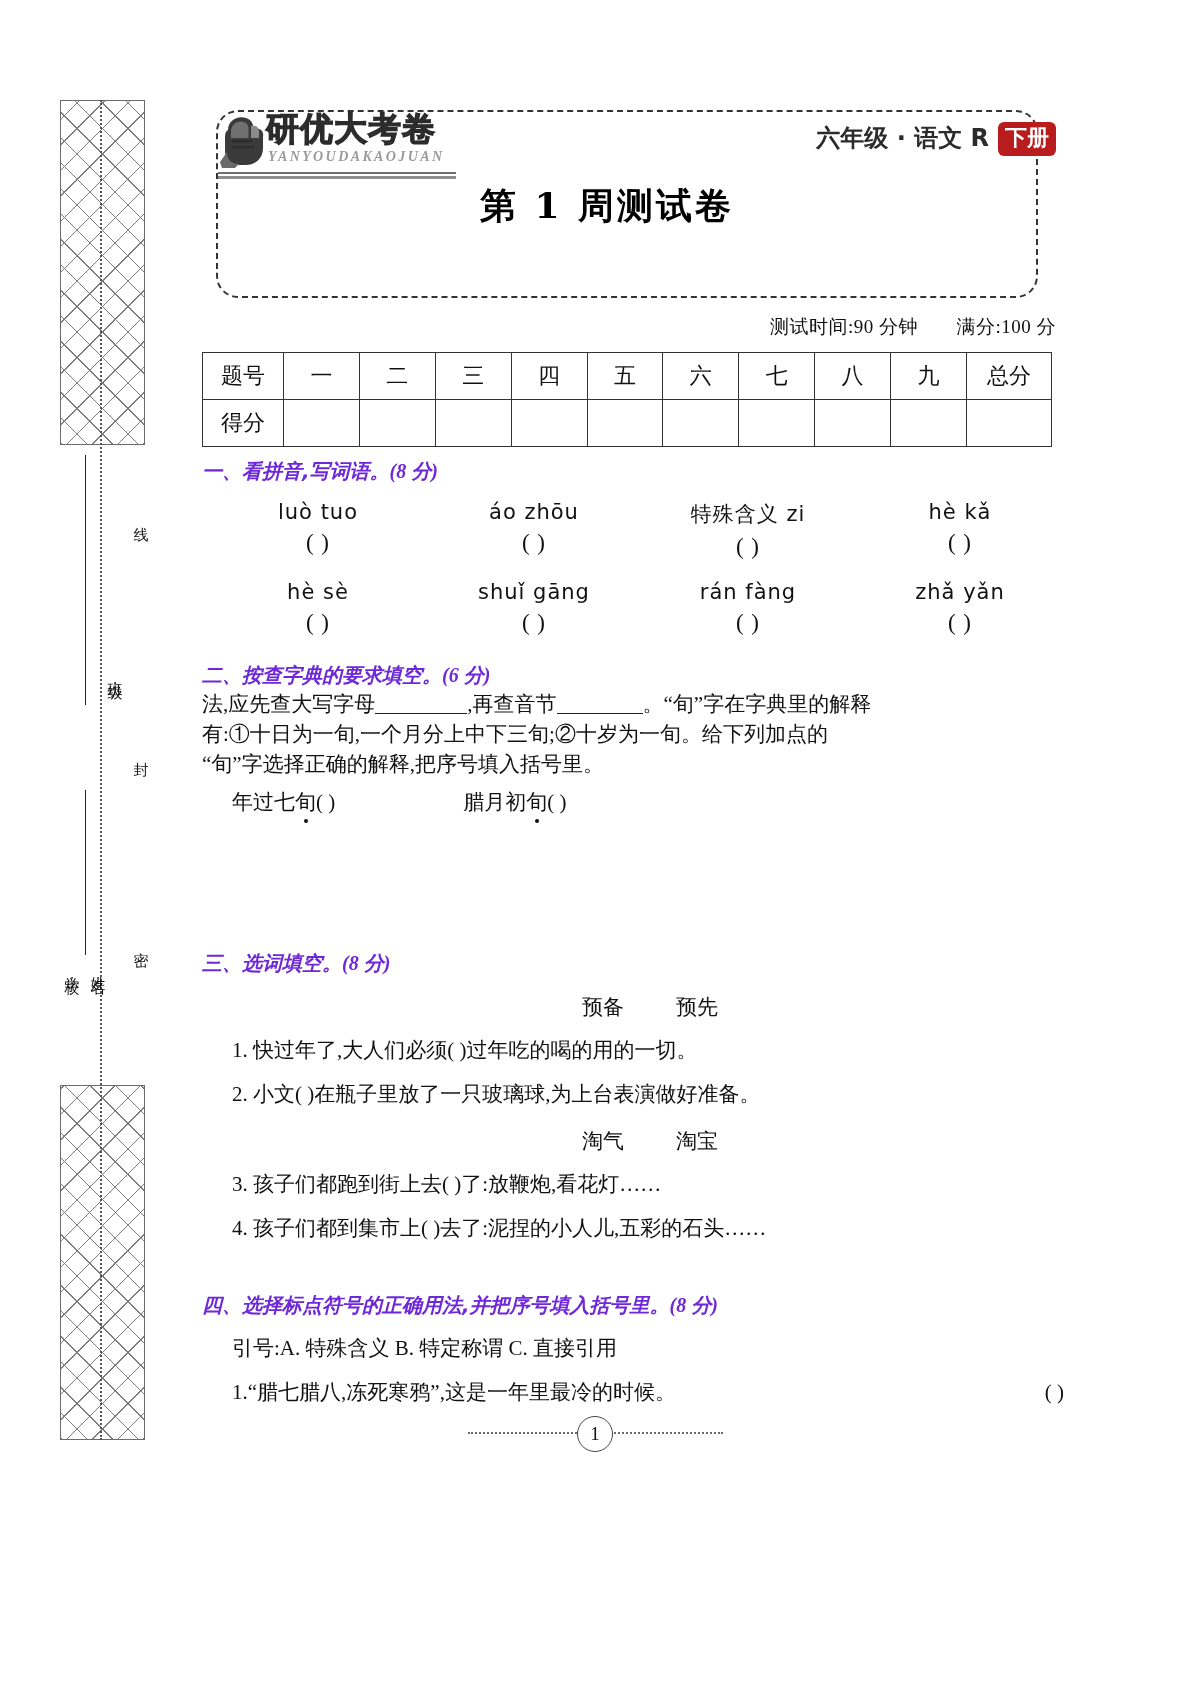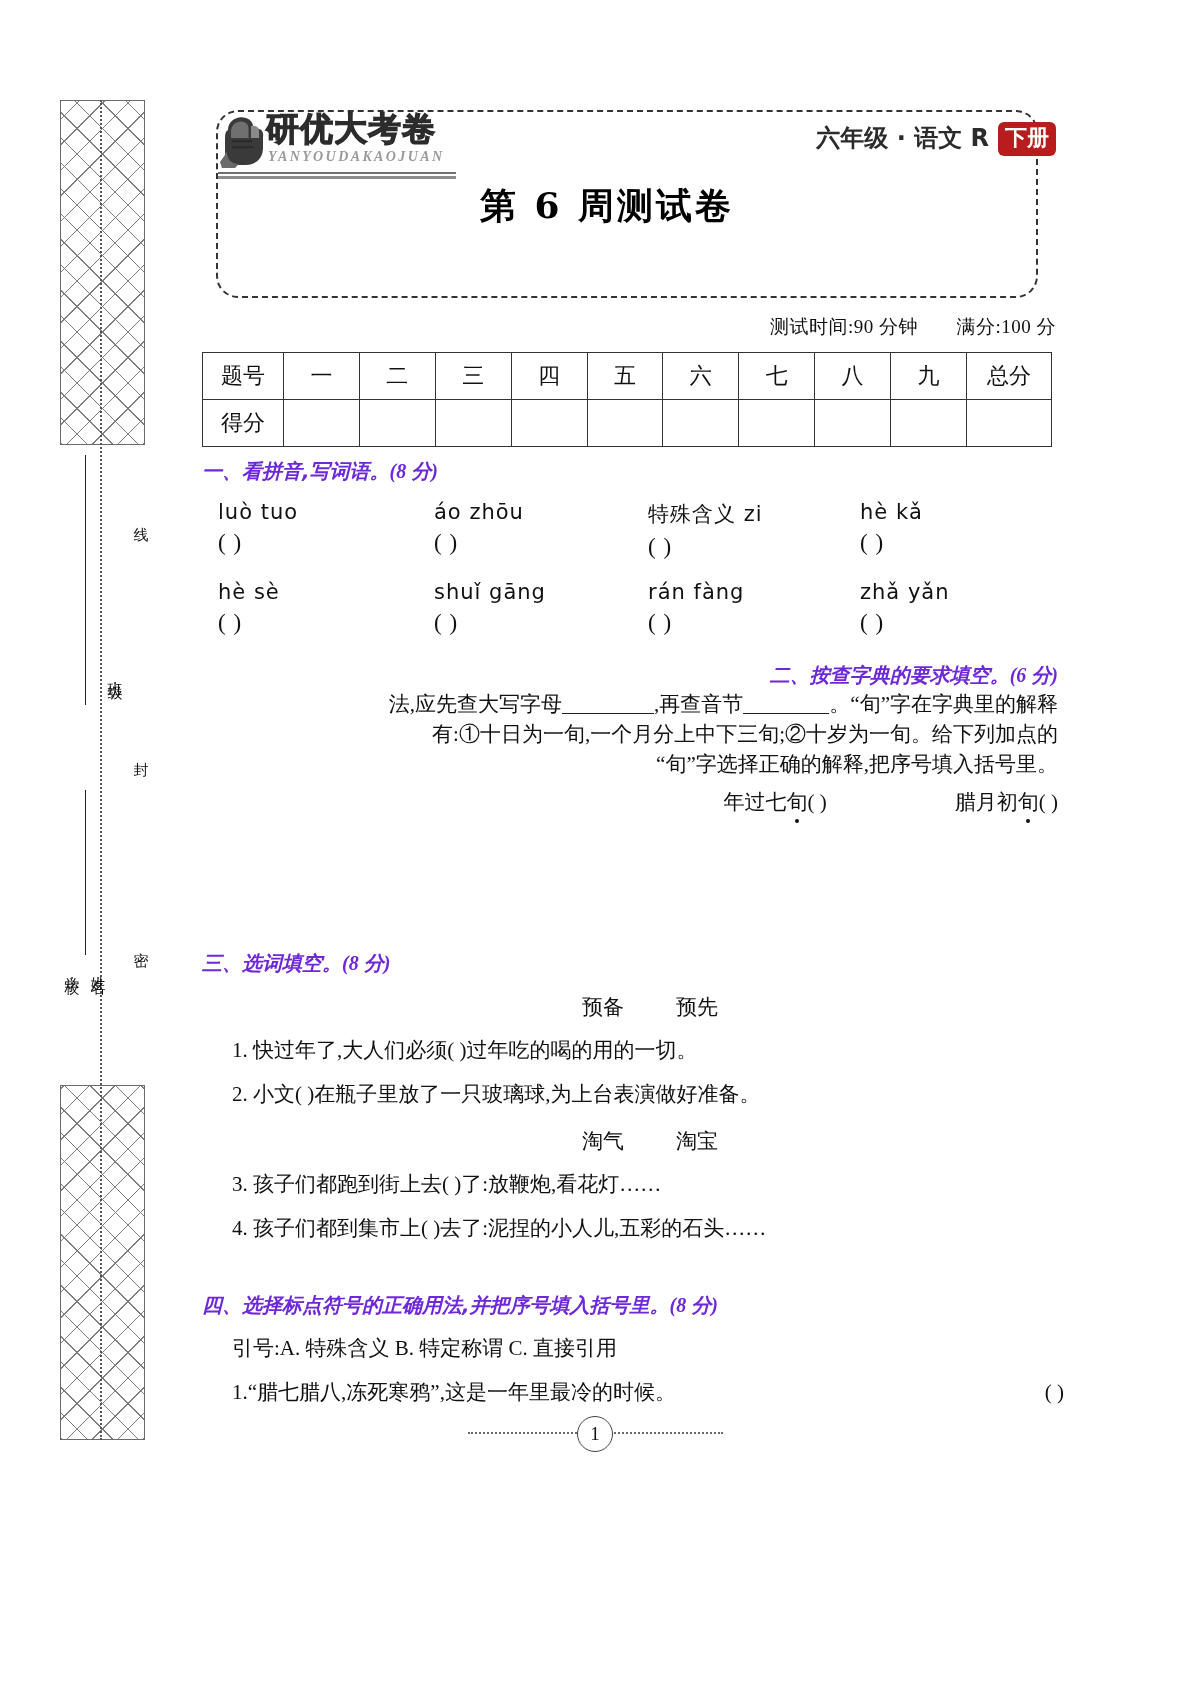--- a/index.html
+++ b/index.html
@@ -144,21 +144,21 @@
     font-family:"Liberation Serif","DejaVu Serif",serif;
     font-size:21px;line-height:30px;color:#111;margin:0;
   }
   .indent{ text-indent:42px; }
   .ul{ display:inline-block;border-bottom:1.6px solid #222;height:20px;vertical-align:-3px; }
   .u-short{width:86px;}
   .u-mid{width:92px;}
 
   
   .py-row{position:absolute;width:862px;}
-  .py-cell{position:absolute;text-align:left;width:200px;}
+  .py-cell{position:absolute;text-align:center;width:200px;}
   .py-word{
     font-family:"DejaVu Sans","Liberation Sans",sans-serif;
     font-size:21px;letter-spacing:1px;color:#111;
   }
   .py-paren{
     font-family:"Liberation Serif","DejaVu Serif",serif;
     font-size:23px;letter-spacing:1px;color:#111;margin-top:6px;
   }
 
   .dot-under{position:relative;}
@@ -223,21 +223,21 @@
     <div id="logo-cn">研优大考卷</div>
     <div id="logo-py">YANYOUDAKAOJUAN</div>
     <div id="logo-bar"></div>
   </div>
 
   <div id="grade-line">
     <span>六年级 · 语文  R</span>
     <span id="grade-badge">下册</span>
   </div>
 
-  <div id="paper-title">第 6 周测试卷</div>
+  <div id="paper-title">第 1 周测试卷</div>
 
   <div id="meta-line">
     <span>测试时间:90 分钟</span>
     <span class="gap"></span>
     <span>满分:100 分</span>
   </div>
 
   <table id="score-table">
     <tbody>
       <tr>
@@ -306,21 +306,21 @@
     <div class="py-cell" style="left:452px;">
       <div class="py-word">rán fàng</div>
       <div class="py-paren">(            )</div>
     </div>
     <div class="py-cell" style="left:664px;">
       <div class="py-word">zhǎ yǎn</div>
       <div class="py-paren">(            )</div>
     </div>
   </div>
 
-  <div style="position:absolute;left:6px;top:566px;width:856px;text-align:right;">
+  <div style="position:absolute;left:6px;top:566px;width:856px;">
     <p class="sec-head">
       <span>二、按查字典的要求填空。</span><span class="pts">(6 分)</span>
     </p>
 
     <p class="body-line">
       <span>法,应先查大写字母</span><span class="ul u-mid"></span><span>,再查音节</span><span class="ul u-short"></span><span>。“旬”字在字典里的解释</span>
     </p>
     <p class="body-line">有:①十日为一旬,一个月分上中下三旬;②十岁为一旬。给下列加点的</p>
     <p class="body-line">“旬”字选择正确的解释,把序号填入括号里。</p>
 

